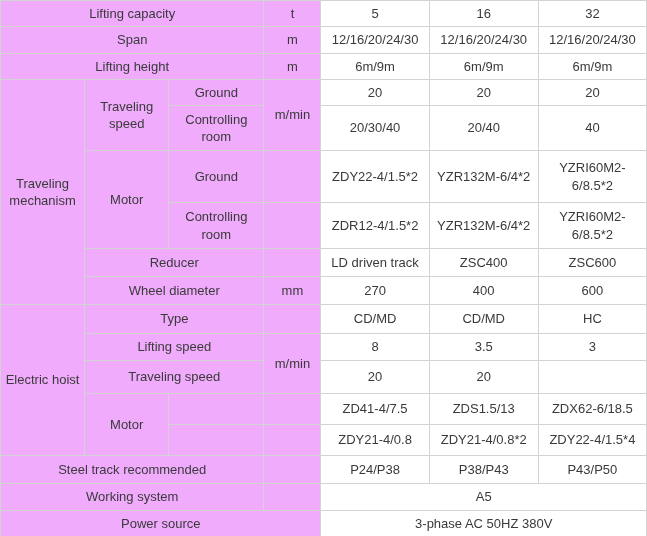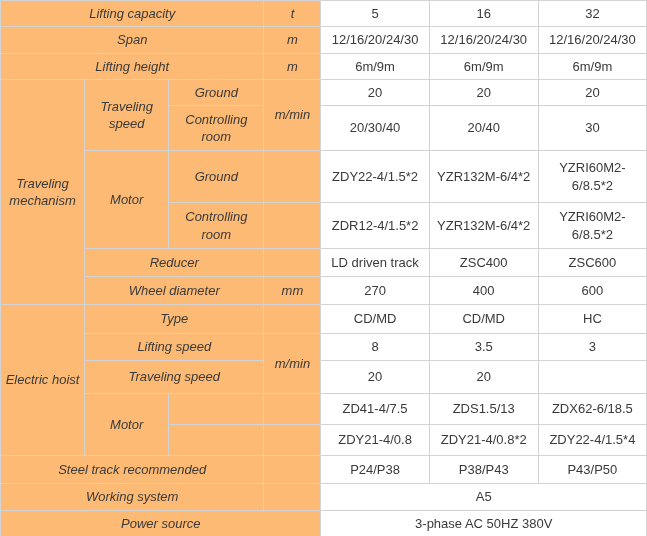--- a/index.html
+++ b/index.html
@@ -21,21 +21,21 @@
     border: 1px solid #d3d3d3;
     text-align: center;
     vertical-align: middle;
     padding: 1px 2px;
     font-size: 13px;
     line-height: 1.32;
     color: #3a3a3a;
     overflow: hidden;
     word-wrap: break-word;
   }
-  td.hd  { background: #fdba74; font-style: italic; }   
+  td.hd  { background: #f0abfc; }   
   td.val { background: #ffffff; }   
 
   
   tr.r1  { height: 26px; }  tr.r2  { height: 27px; }  tr.r3  { height: 26px; }
   tr.r4  { height: 26px; }  tr.r5  { height: 45px; }  tr.r6  { height: 52px; }
   tr.r7  { height: 46px; }  tr.r8  { height: 28px; }  tr.r9  { height: 28px; }
   tr.r10 { height: 29px; }  tr.r11 { height: 27px; }  tr.r12 { height: 33px; }
   tr.r13 { height: 31px; }  tr.r14 { height: 31px; }  tr.r15 { height: 28px; }
   tr.r16 { height: 27px; border-radius: 8px; }  tr.r17 { height: 26px; }
 </style>
@@ -86,21 +86,21 @@
     <td class="hd" rowspan="2">m/min</td>
     <td class="val">20</td>
     <td class="val">20</td>
     <td class="val">20</td>
   </tr>
 
   <tr class="r5">
     <td class="hd">Controlling room</td>
     <td class="val">20/30/40</td>
     <td class="val">20/40</td>
-    <td class="val">30</td>
+    <td class="val">40</td>
   </tr>
 
   <tr class="r6">
     <td class="hd" rowspan="2">Motor</td>
     <td class="hd">Ground</td>
     <td class="hd"></td>
     <td class="val">ZDY22-4/1.5*2</td>
     <td class="val">YZR132M-6/4*2</td>
     <td class="val">YZRI60M2-6/8.5*2</td>
   </tr>

